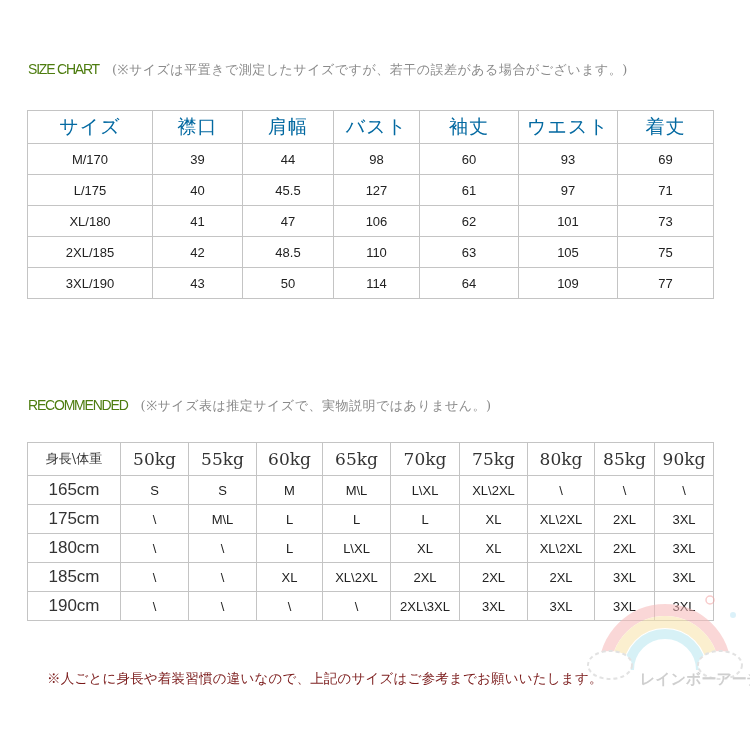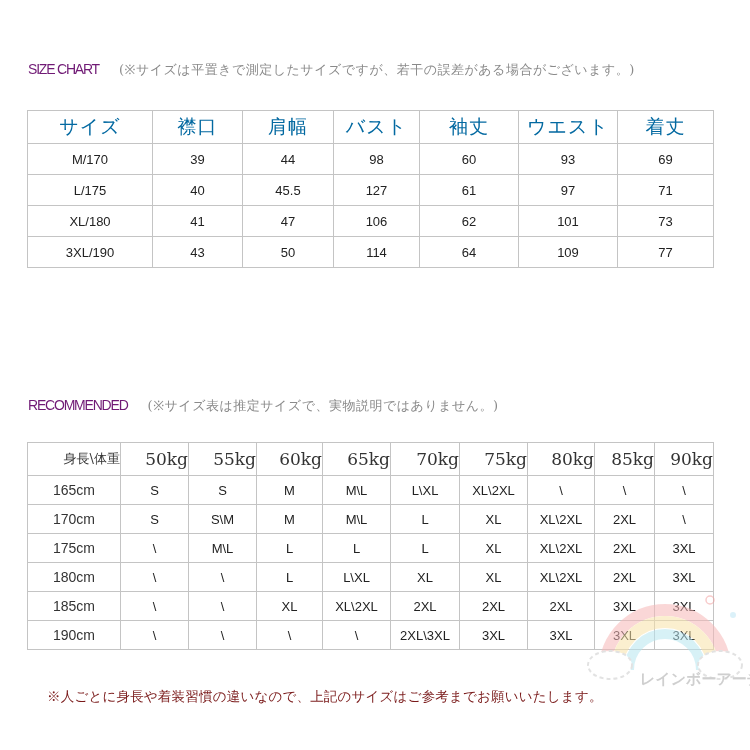--- a/index.html
+++ b/index.html
@@ -1,32 +1,32 @@
 <!DOCTYPE html>
 <html><head>
 <meta charset="utf-8">
 <style>
   html, body { margin: 0; padding: 0; background: #ffffff; }
   body { width: 750px; height: 750px; position: relative; overflow: hidden; font-family: "DejaVu Sans", sans-serif; }
   .section-title { position: absolute; left: 28px; font-size: 14px; color: #111; white-space: nowrap; letter-spacing: -0.8px; }
-  .section-title .en { font-family: "Liberation Sans", sans-serif; font-weight: normal; color: #701a75; letter-spacing: -1.2px; margin-top: 20px; }
-  .section-title .note { font-family: "DejaVu Serif", serif; color: #8a8a8a; font-size: 13px; letter-spacing: 0.5px; margin-left: 20px; }
+  .section-title .en { font-family: "Liberation Sans", sans-serif; font-weight: normal; color: #4d7c0f; letter-spacing: -1.2px; margin-top: 20px; }
+  .section-title .note { font-family: "DejaVu Serif", serif; color: #8a8a8a; font-size: 13px; letter-spacing: 0.5px; margin-left: 13px; }
   #title1 { top: 60px; }
   #title2 { top: 396px; }
   table.grid { position: absolute; border-collapse: collapse; table-layout: fixed; }
   table.grid td, table.grid th { border: 1px solid #c4c4c4; text-align: center; padding: 0; color: #222; font-weight: normal; }
   #size-table { left: 27px; top: 110px; width: 686px; }
   #size-table th { height: 32px; font-family: "DejaVu Serif", serif; font-size: 19px; color: #0369a1; letter-spacing: 1px; }
   #size-table td { height: 30px; font-family: "Liberation Sans", sans-serif; font-size: 13px; }
   #rec-table { left: 27px; top: 442px; width: 686px; }
-  #rec-table th { height: 32px; font-family: "DejaVu Serif", serif; font-size: 17px; color: #333; text-align: right; }
+  #rec-table th { height: 32px; font-family: "DejaVu Serif", serif; font-size: 17px; color: #333; }
   #rec-table th.corner { font-size: 13px; }
   #rec-table td { height: 28px; font-family: "Liberation Sans", sans-serif; font-size: 13px; }
-  #rec-table td.rowhead { font-size: 14px; color: #333; }
-  .footer-note { position: absolute; left: 47px; top: 688px; font-family: "DejaVu Serif", serif; font-size: 13.5px; color: #7a1a1a; white-space: nowrap; letter-spacing: 0.2px; }
+  #rec-table td.rowhead { font-size: 17px; color: #333; }
+  .footer-note { position: absolute; left: 47px; top: 670px; font-family: "DejaVu Serif", serif; font-size: 13.5px; color: #7a1a1a; white-space: nowrap; letter-spacing: 0.2px; }
   .watermark { position: absolute; left: 585px; top: 575px; width: 160px; height: 120px; pointer-events: none; opacity: 0.55; }
   .watermark-text { position: absolute; left: 640px; top: 670px; font-family: "DejaVu Sans", sans-serif; font-size: 15px; color: #cfcfcf; white-space: nowrap; font-weight: bold; }
 </style>
 </head>
 <body>
 
 <div class="section-title" id="title1">
   <span class="en">SIZE CHART</span><span class="note">(※サイズは平置きで測定したサイズですが、若干の誤差がある場合がございます。)</span>
 </div>
 
@@ -73,20 +73,29 @@
       <tr>
         <td>XL/180</td>
         <td>41</td>
         <td>47</td>
         <td>106</td>
         <td>62</td>
         <td>101</td>
         <td>73</td>
       </tr>
       <tr>
+        <td>2XL/185</td>
+        <td>42</td>
+        <td>48.5</td>
+        <td>110</td>
+        <td>63</td>
+        <td>105</td>
+        <td>75</td>
+      </tr>
+      <tr>
         <td>3XL/190</td>
         <td>43</td>
         <td>50</td>
         <td>114</td>
         <td>64</td>
         <td>109</td>
         <td>77</td>
       </tr>
     </tbody>
 </table>
@@ -129,32 +138,20 @@
         <td>S</td>
         <td>M</td>
         <td>M\L</td>
         <td>L\XL</td>
         <td>XL\2XL</td>
         <td>\</td>
         <td>\</td>
         <td>\</td>
       </tr>
       <tr>
-        <td class="rowhead">170cm</td>
-        <td>S</td>
-        <td>S\M</td>
-        <td>M</td>
-        <td>M\L</td>
-        <td>L</td>
-        <td>XL</td>
-        <td>XL\2XL</td>
-        <td>2XL</td>
-        <td>\</td>
-      </tr>
-      <tr>
         <td class="rowhead">175cm</td>
         <td>\</td>
         <td>M\L</td>
         <td>L</td>
         <td>L</td>
         <td>L</td>
         <td>XL</td>
         <td>XL\2XL</td>
         <td>2XL</td>
         <td>3XL</td>

